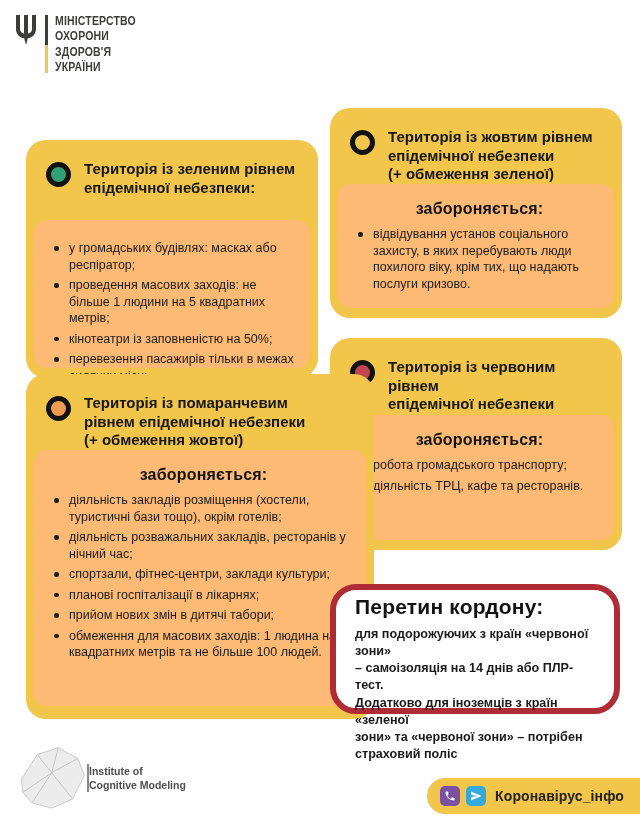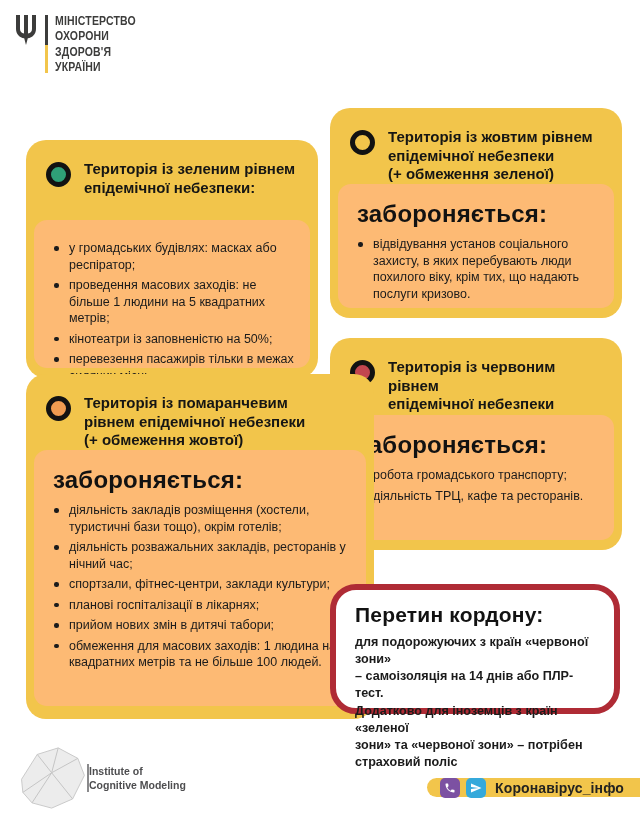--- a/index.html
+++ b/index.html
@@ -32,50 +32,50 @@
   .card{position:absolute;background:var(--yellow);border-radius:20px;}
   .card-head{display:flex;align-items:flex-start;gap:13px;padding:20px 12px 0 20px;}
   .zone-dot{width:25px;height:25px;border-radius:50%;border:5px solid #121212;flex:0 0 auto;margin-top:2px;}
   .zone-dot.green{background:var(--green);}
   .zone-dot.yellow{background:var(--yellow);}
   .zone-dot.orange{background:var(--orange);}
   .zone-dot.red{background:var(--red-circle);}
   .card-title{font-size:15px;font-weight:800;line-height:1.24;white-space:pre-line;color:#161614;}
   .panel{position:absolute;left:8px;right:8px;background:#fdba74;border-radius:13px;
     padding:14px 12px 12px 14px;}
-  .ban-heading{font-size:24px;font-weight:800;letter-spacing:.2px;color:#121212;margin:2px 0 8px 5px;}
+  .ban-heading{font-size:16px;font-weight:800;letter-spacing:.2px;color:#121212;margin:2px 0 8px 5px;text-align:center;}
   ul.bullets{list-style:none;font-size:12.5px;line-height:1.32;color:var(--body-ink);}
   ul.bullets li{position:relative;padding-left:21px;margin-bottom:4px;}
   ul.bullets li::before{content:"";position:absolute;left:6px;top:6px;width:4.5px;height:4.5px;
     border-radius:50%;background:var(--body-ink);}
 
   #card-green{left:26px;top:108px;width:292px;height:238px;margin-top:32px;}
   #card-green .panel{top:80px;bottom:10px;}
   #card-green ul.bullets{margin-top:6px;}
   #card-yellow{left:330px;top:108px;width:292px;height:210px;}
   #card-yellow .panel{top:76px;bottom:10px;}
   #card-red{left:330px;top:338px;width:292px;height:212px;}
   #card-red .panel{top:77px;bottom:10px;}
   #card-orange{left:26px;top:374px;width:348px;height:345px;}
   #card-orange .panel{top:76px;bottom:13px;}
 
   
   .border-card{position:absolute;left:330px;top:584px;width:290px;height:130px;background:#fff;
-    border:6px solid var(--dark-red);border-radius:26px;padding:13px 14px 0 19px;}
+    border:6px solid var(--dark-red);border-radius:26px;padding:5px 14px 0 19px;}
   .border-card-title{font-size:21px;font-weight:800;letter-spacing:.2px;color:#121212;}
   .border-card-body{margin-top:7px;font-size:12.6px;font-weight:700;line-height:1.36;
     color:var(--body-ink);white-space:pre-line;}
 
   
   .icm{position:absolute;left:15px;top:744px;display:flex;align-items:center;}
   .icm-blob{width:72px;height:68px;}
   .icm-divider{width:2px;height:28px;background:#8A8A8C;}
   .icm-label{font-size:10.5px;font-weight:800;line-height:1.35;color:var(--icm-gray);white-space:pre-line;}
 
-  .badge{position:absolute;right:0;top:778px;height:19px;background:var(--yellow);
+  .badge{position:absolute;right:0;top:778px;height:36px;background:var(--yellow);
     border-radius:18px 0 0 18px;display:flex;align-items:center;gap:6px;
     padding:0 16px 0 13px;cursor:pointer;}
   .icon-sq{width:20px;height:20px;border-radius:5px;display:flex;align-items:center;justify-content:center;flex:0 0 auto;}
   .icon-sq.viber{background:var(--viber);}
   .icon-sq.telegram{background:var(--telegram);}
   .icon-sq svg{width:12px;height:12px;fill:#fff;}
   .badge-label{font-size:14px;font-weight:800;color:#242320;margin-left:3px;letter-spacing:.1px;}
 </style>
 </head>
 <body>

